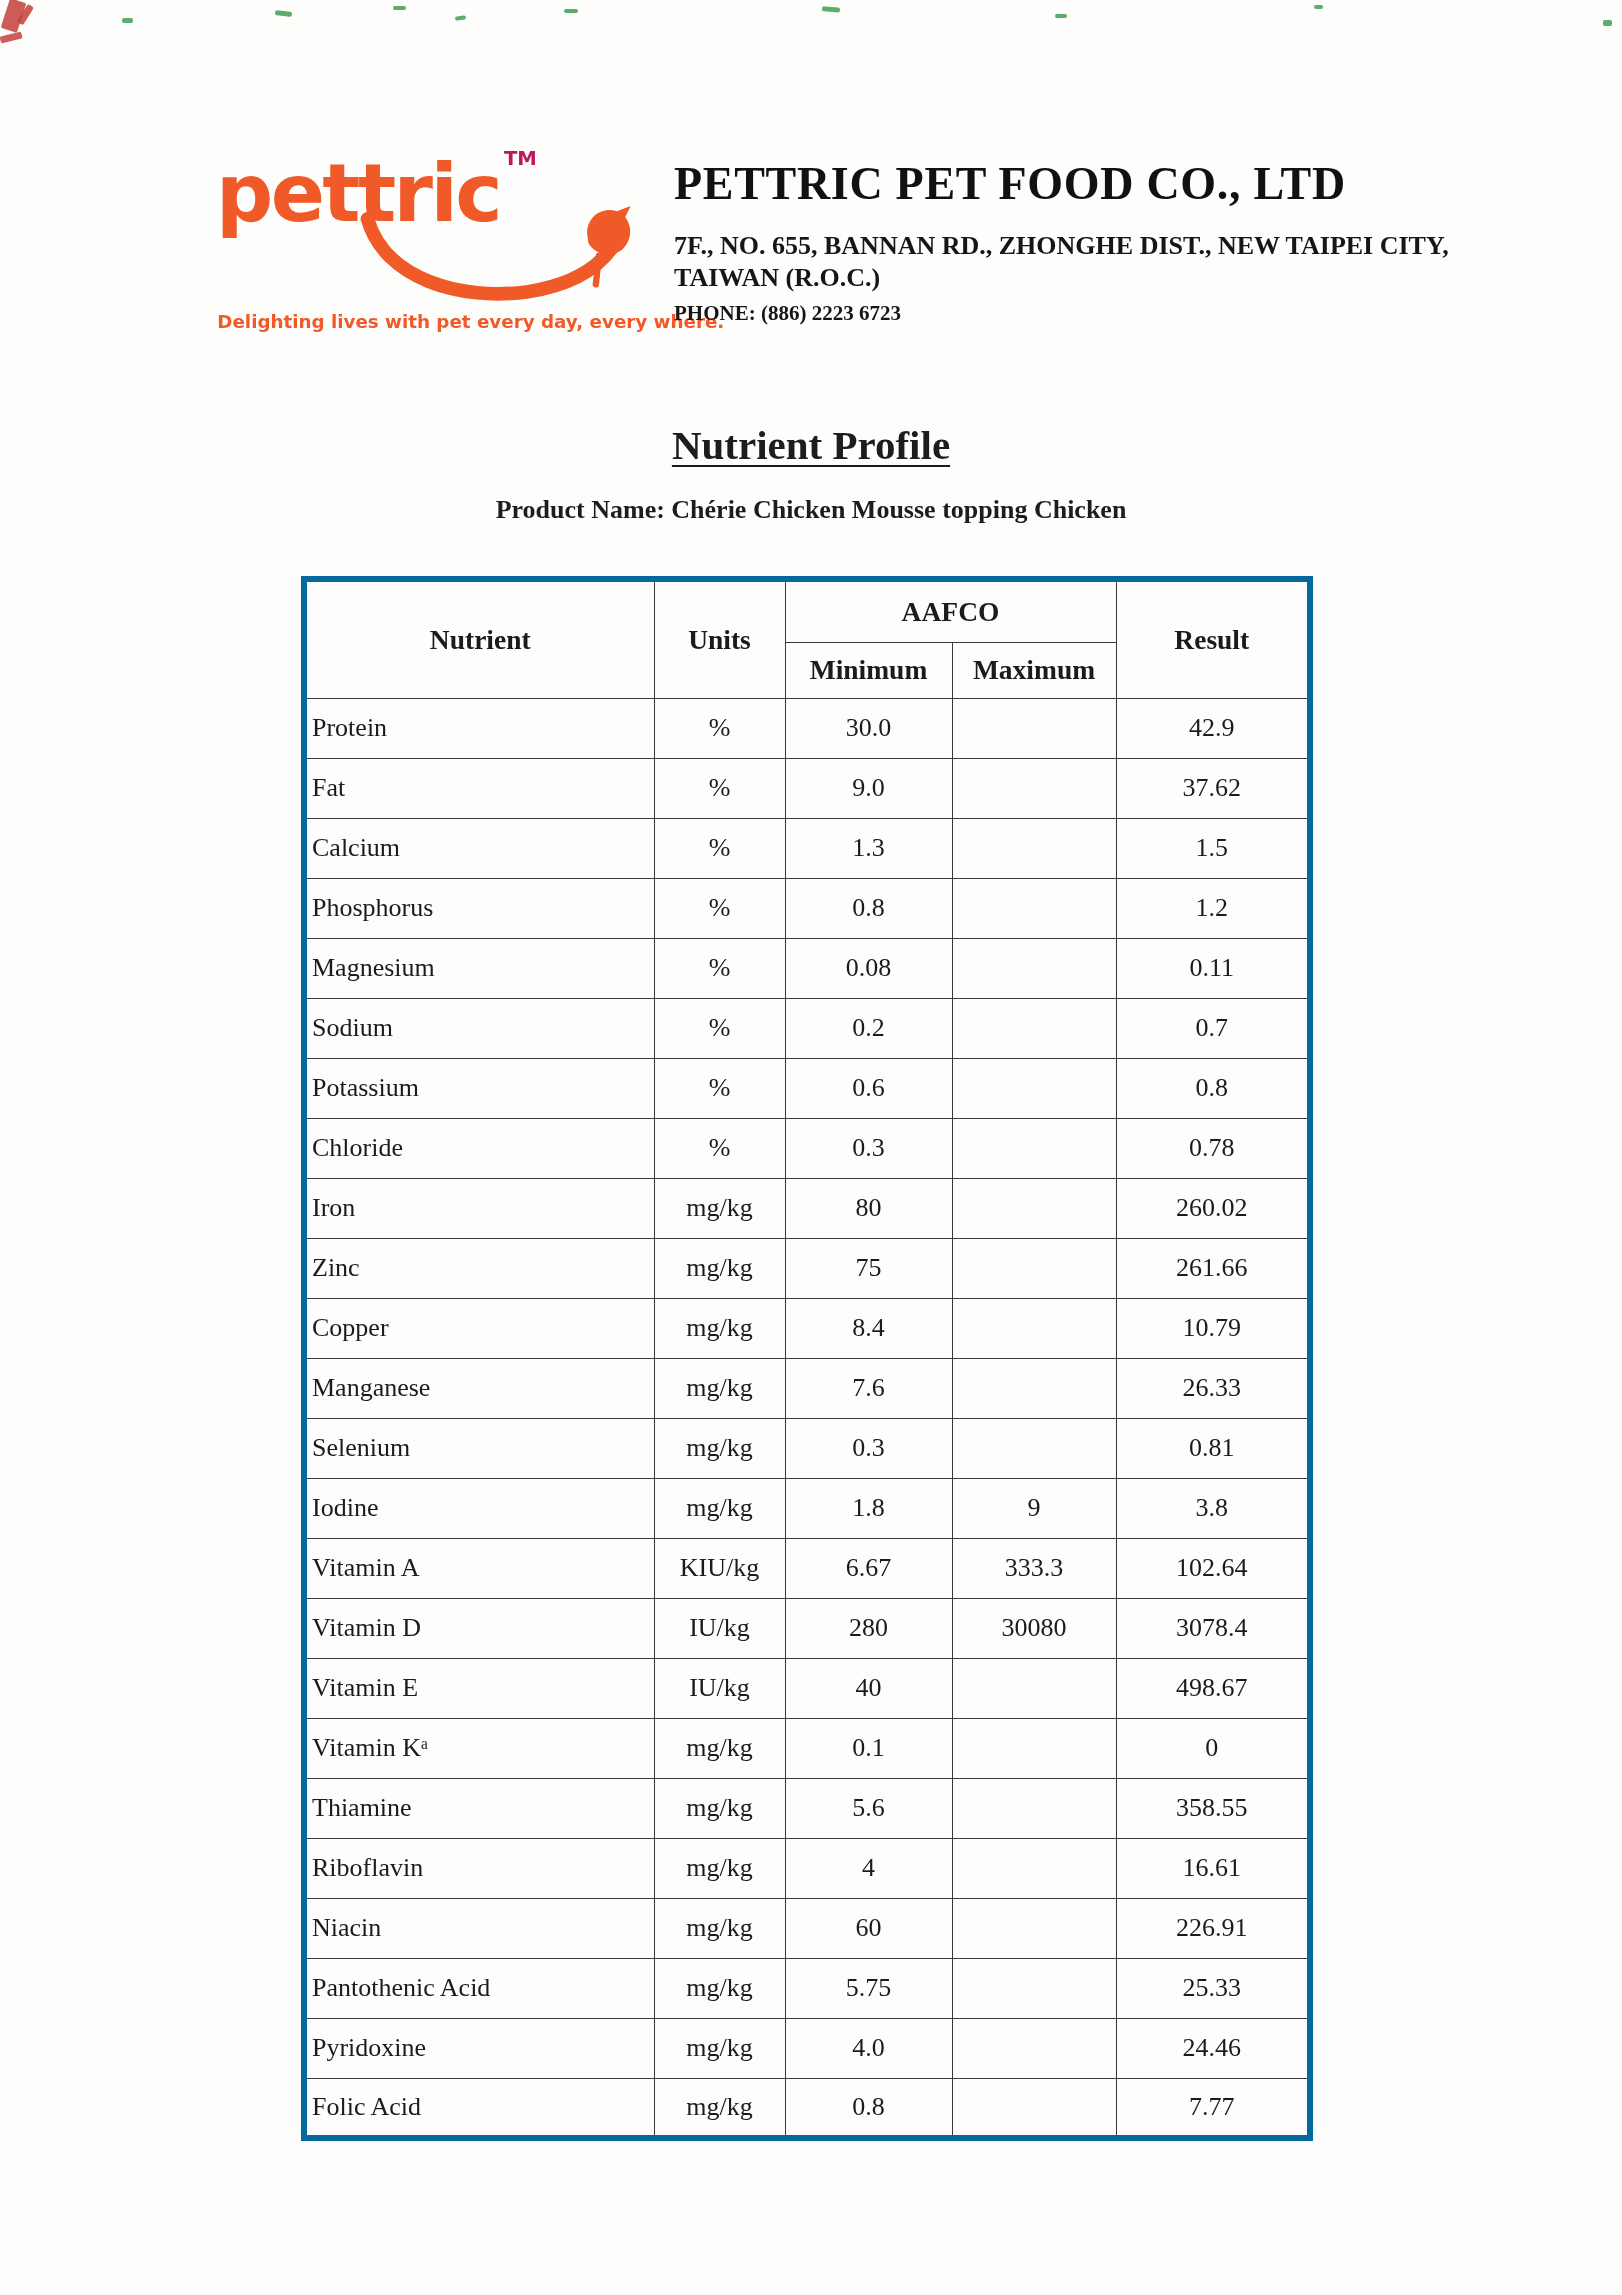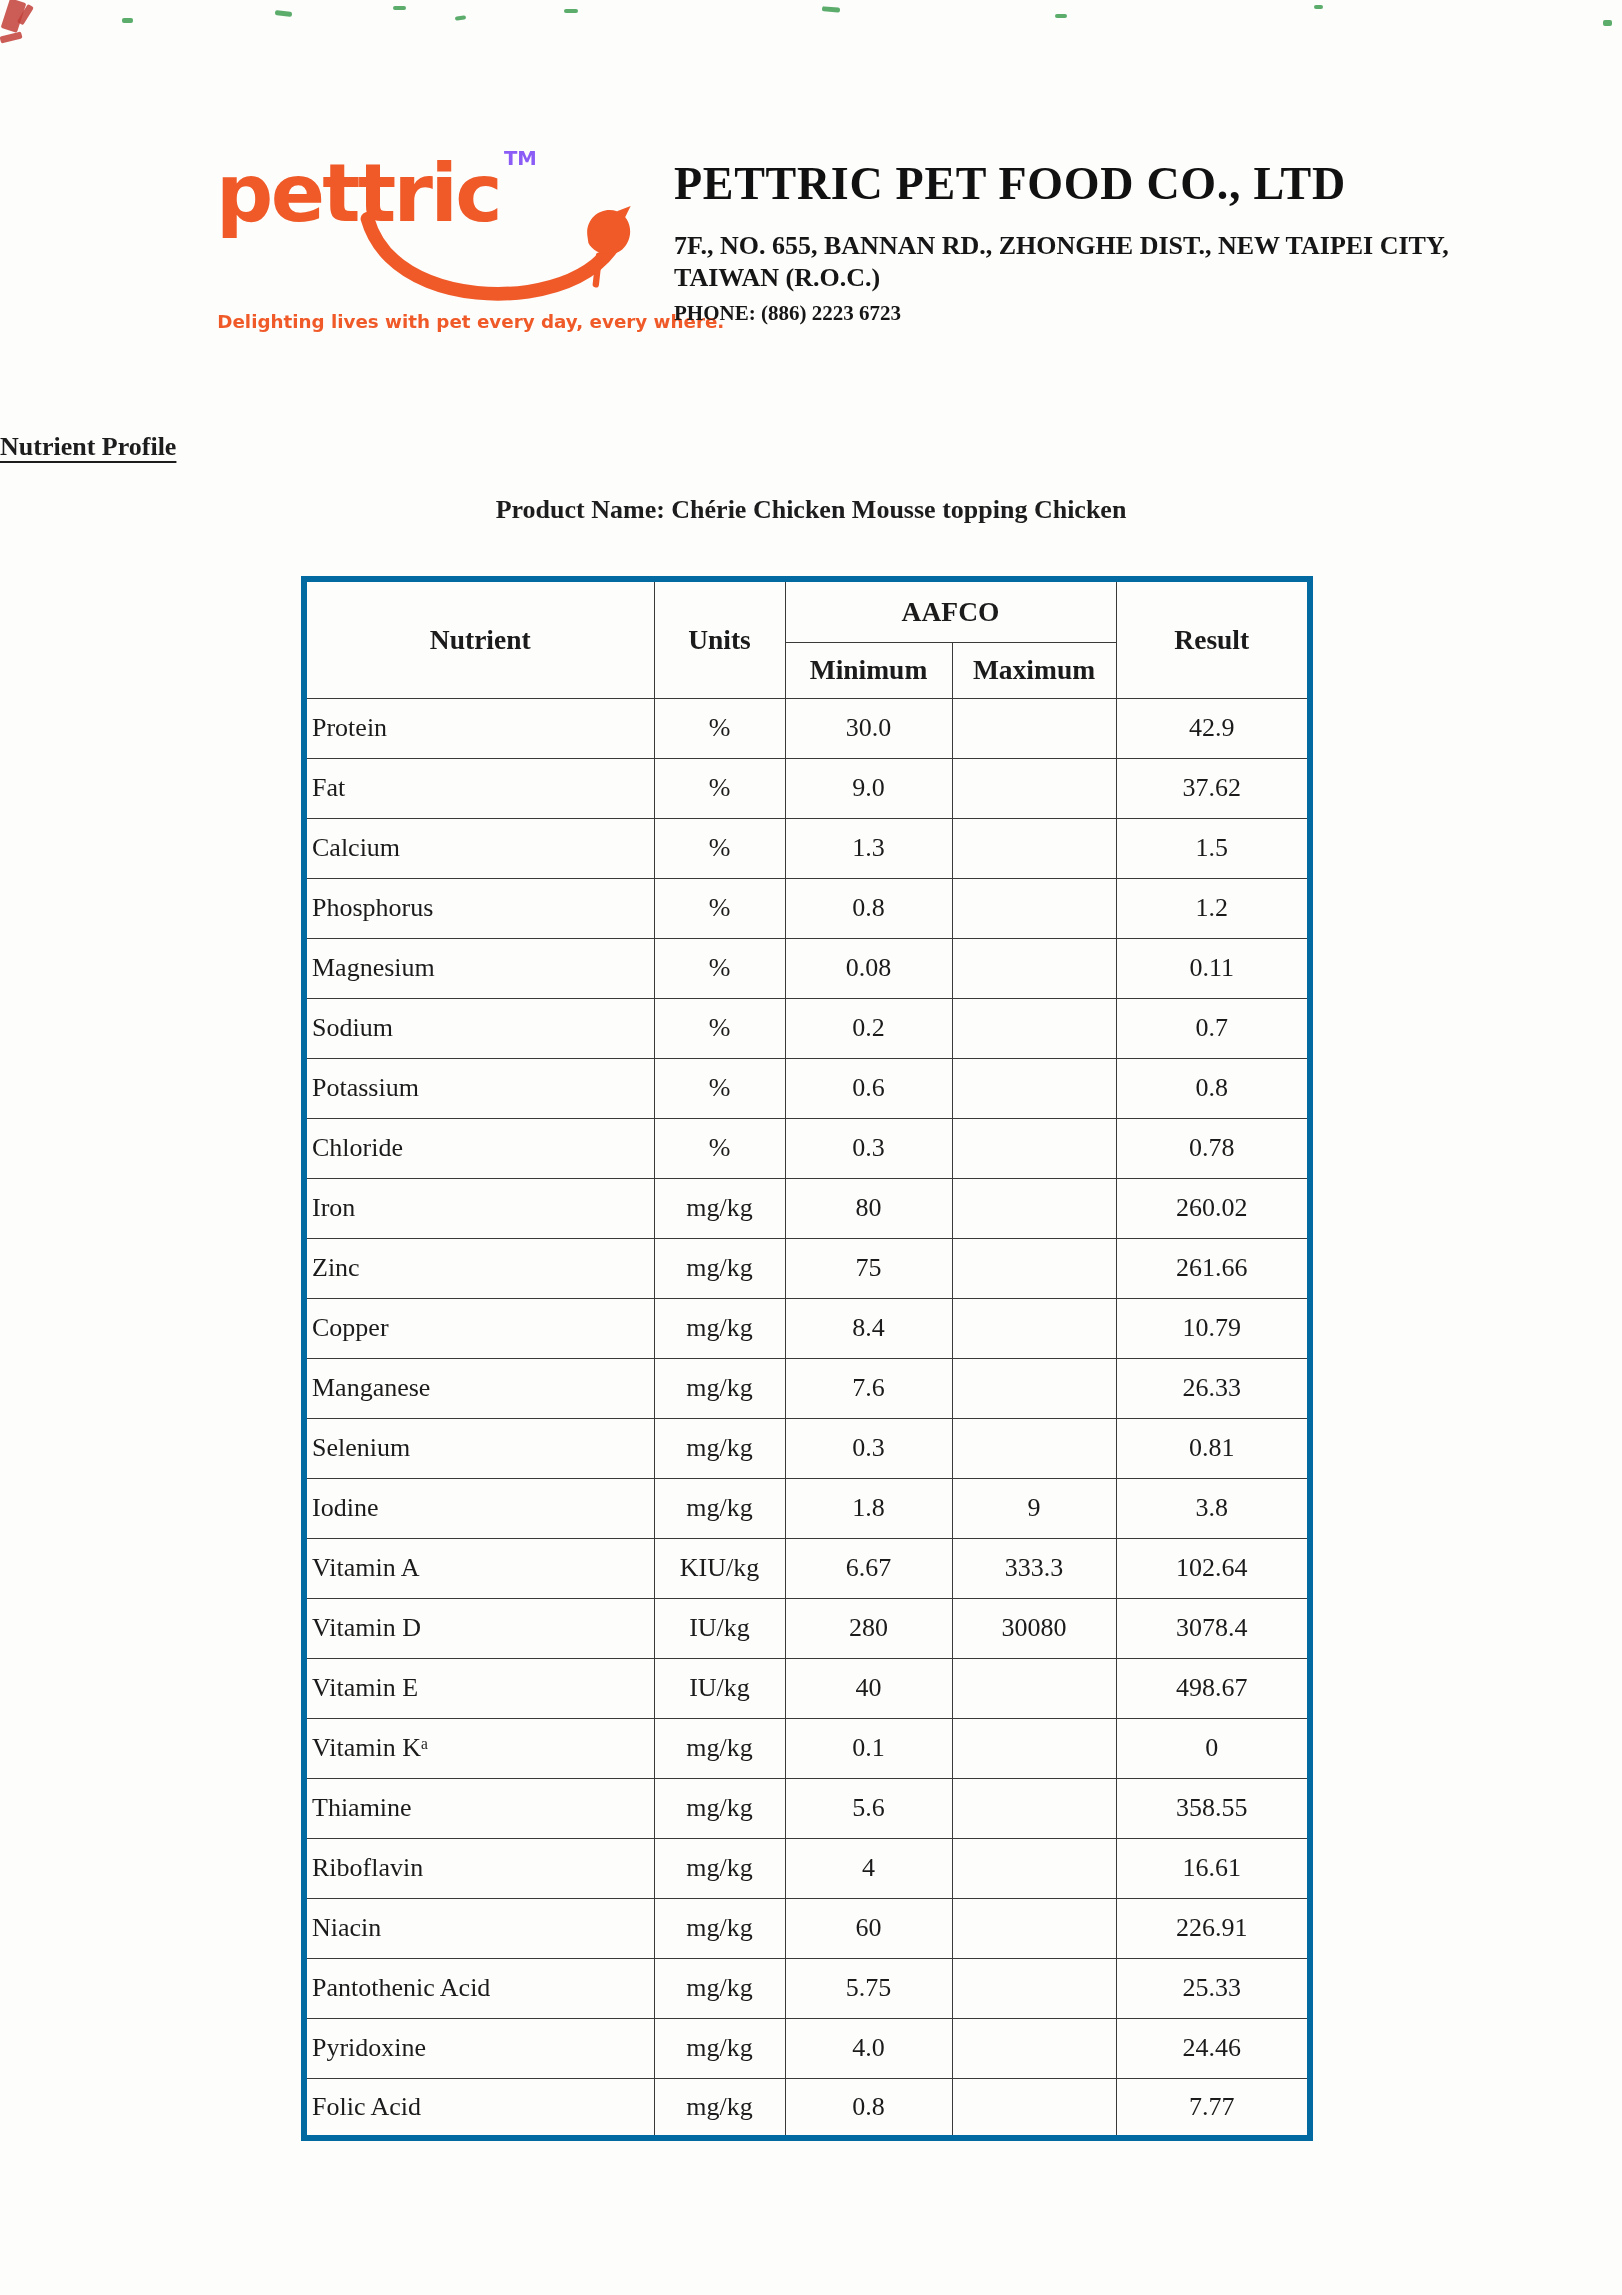--- a/index.html
+++ b/index.html
@@ -23,38 +23,38 @@
 
   
   .logo { position: absolute; left: 216px; top: 149px; width: 432px; }
   .logo-text {
     font-family: "DejaVu Sans", "Liberation Sans", sans-serif;
     font-weight: bold; font-size: 80px; line-height: 1;
     color: #f05a28; letter-spacing: -2.6px;
   }
   .logo-tm {
     font-size: 19.6px; vertical-align: 56px; letter-spacing: 0;
-    margin-left: 3.9px; font-weight: bold; color: #8b5cf6;
+    margin-left: 3.9px; font-weight: bold; color: #be185d;
   }
   .logo-swoosh { position: absolute; left: 141px; top: 56px; width: 281px; height: 111px; }
   .logo-tagline {
     position: absolute; left: 1.3px; top: 162px; width: 432px;
     font-family: "DejaVu Sans", "Liberation Sans", sans-serif;
     font-size: 18.3px; font-weight: bold; color: #f05a28; white-space: nowrap;
   }
 
   .company { position: absolute; left: 674px; top: 157px; width: 824px; }
   .company-name { font-size: 46px; font-weight: bold; letter-spacing: 0.7px; color: #111; }
   .company-address { margin-top: 20px; font-size: 26px; font-weight: bold; line-height: 1.22; color: #161616; }
   .company-phone { margin-top: 7.9px; font-size: 21px; font-weight: bold; color: #161616; }
 
   
   .doc-title {
-    position: absolute; left: 0; top: 432px; width: 100%;
-    font-size: 26px; font-weight: bold;
+    position: absolute; left: 0; top: 421px; width: 100%;
+    text-align: center; font-size: 41px; font-weight: bold;
     text-decoration: underline; text-underline-offset: 5.9px; text-decoration-thickness: 2px;
   }
   .product-line {
     position: absolute; left: 0; top: 495px; width: 100%;
     text-align: center; font-size: 26px; font-weight: bold;
   }
 
   
   .table-wrap { position: absolute; left: 301px; top: 576px; }
   table {

